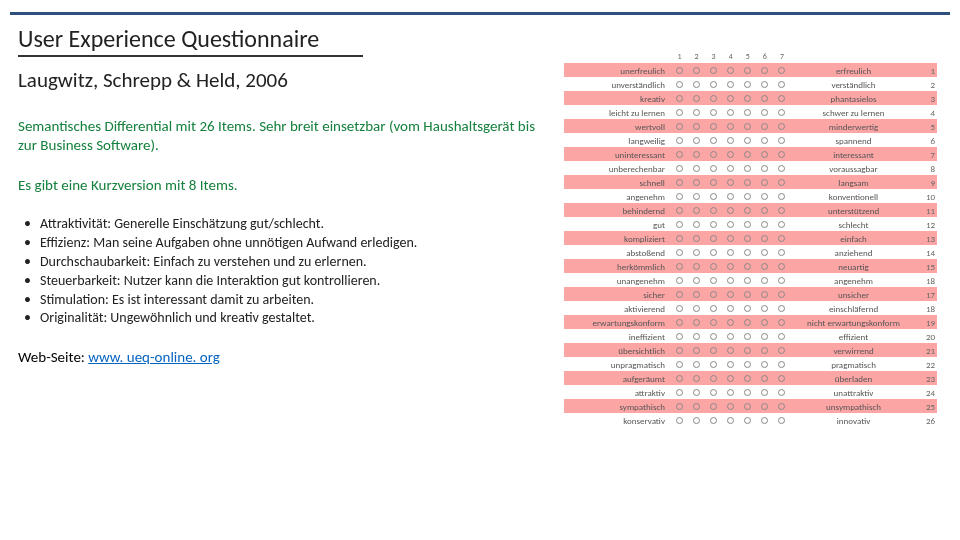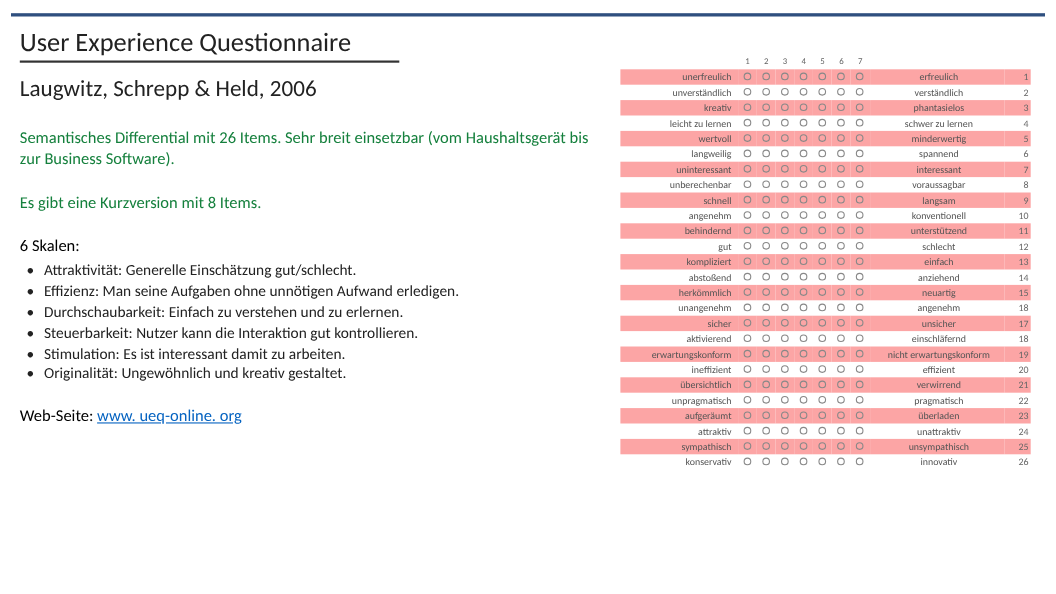--- a/index.html
+++ b/index.html
@@ -129,21 +129,20 @@
 
 <div class="topbar"></div>
 
 <div class="slide">
   <div class="left-col">
     <div class="title">User Experience Questionnaire</div>
     <div class="underline"></div>
     <div class="authors">Laugwitz, Schrepp &amp; Held, 2006</div>
     <div class="para">Semantisches Differential mit 26 Items. Sehr breit einsetzbar (vom Haushaltsgerät bis zur Business Software).</div>
     <div class="para">Es gibt eine Kurzversion mit 8 Items.</div>
-    <div class="scales-head">6 Skalen:</div>
     <ul class="scales" id="scales-list">
         <li>
           <span class="bullet">•</span>
           <span>Attraktivität: Generelle Einschätzung gut/schlecht.</span>
         </li>
         <li>
           <span class="bullet">•</span>
           <span>Effizienz: Man seine Aufgaben ohne unnötigen Aufwand erledigen.</span>
         </li>
         <li>

